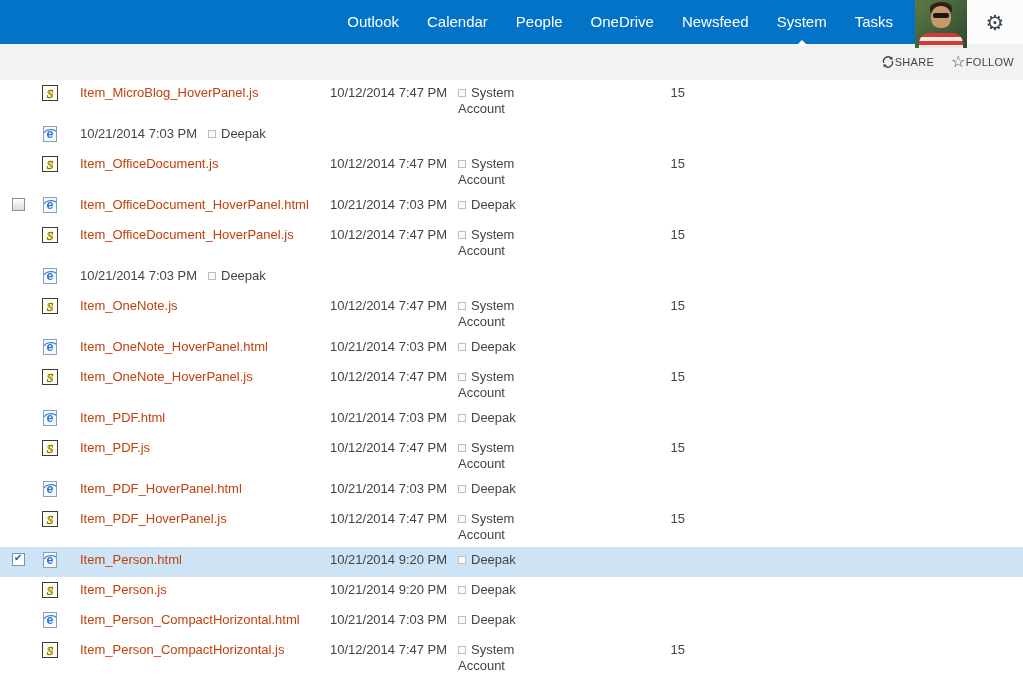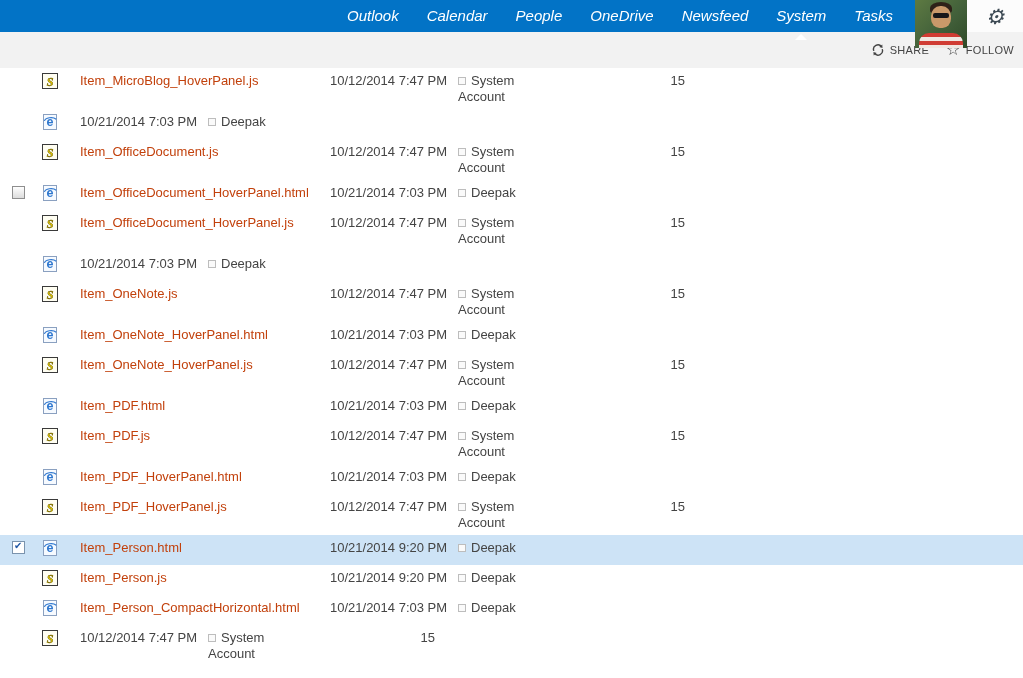--- a/index.html
+++ b/index.html
@@ -1,20 +1,20 @@
 <!DOCTYPE html>
 <html><head>
 <meta charset="utf-8">
 <style>
   * { margin:0; padding:0; box-sizing:border-box; }
   html,body { width:1023px; height:678px; overflow:hidden; }
   body { font-family:"Liberation Sans", sans-serif; background:#fff; }
 
   
-  .suite-bar { display:flex; height:32px; width:100%;font-style:italic; }
+  .suite-bar { display:flex; height:44px; width:100%; }
   .suite-nav { flex:1; background:#0273c6; display:flex; align-items:center;
                justify-content:flex-end; padding-right:8px; }
   .nav-item { position:relative; color:#fff; font-size:15px; padding:0 14px;
               height:48px; line-height:48px; cursor:pointer; white-space:nowrap; }
   .nav-item.active::after { content:""; position:absolute; bottom:0; left:50%;
               transform:translateX(-50%); width:0; height:0;
               border-left:6px solid transparent; border-right:6px solid transparent;
               border-bottom:6px solid #fff; }
 
   
@@ -30,21 +30,21 @@
       border-radius:10px 10px 0 0;
       background:repeating-linear-gradient(180deg,#d03c33 0 4px,#efe8e2 4px 8px); }
 
   .gear-zone { width:56px; background:#fcfcfc; display:flex; align-items:center;
                justify-content:center; }
   .gear-glyph { font-size:21px; color:#3d4a54; cursor:pointer; line-height:1; }
 
   
   .ribbon { height:36px; background:#f2f2f2; display:flex; align-items:center;
             justify-content:flex-end; padding-right:9px; }
-  .action { display:flex; align-items:center; gap:5px; color:#444; font-size:11px;
+  .action { display:flex; align-items:center; color:#444; font-size:11px;
             letter-spacing:.3px; cursor:pointer; margin-left:17px; }
   .share-svg { display:block; }
   .star-glyph { font-size:16px; color:#444; line-height:1; }
 
   
   .list { background:#fff; width:100%; }
   .row { display:flex; align-items:flex-start; min-height:30px;
          padding:5px 0 4px 12px; width:100%; cursor:pointer; }
   .row.selected { background:#cde3f6; }
   .cell { flex:none; }
@@ -422,19 +422,20 @@
     <div class="cell c-check">
       <span class="checkbox" style="visibility: hidden;"></span>
     </div>
     <div class="cell c-icon">
       <svg class="ficon js-icon" width="16" height="16" viewBox="0 0 16 16">
         <rect x="0.5" y="0.5" width="15" height="15" fill="#fffef2" stroke="#3a3a3a"></rect>
         <text x="8" y="12.5" font-size="12" font-family="serif" font-style="italic" font-weight="bold" fill="#e3c800" stroke="#6b5c00" stroke-width="0.5" text-anchor="middle">S</text>
       </svg>
 
     </div>
+    <div class="cell c-name">Item_Person_CompactHorizontal.js</div>
     <div class="cell c-date">10/12/2014 7:47 PM</div>
     <div class="cell c-editor">
       <span class="presence"></span><span class="editor-name">System Account</span>
     </div>
     <div class="cell c-rank">15</div>
   </div>
 </div>
 
 </body></html>

